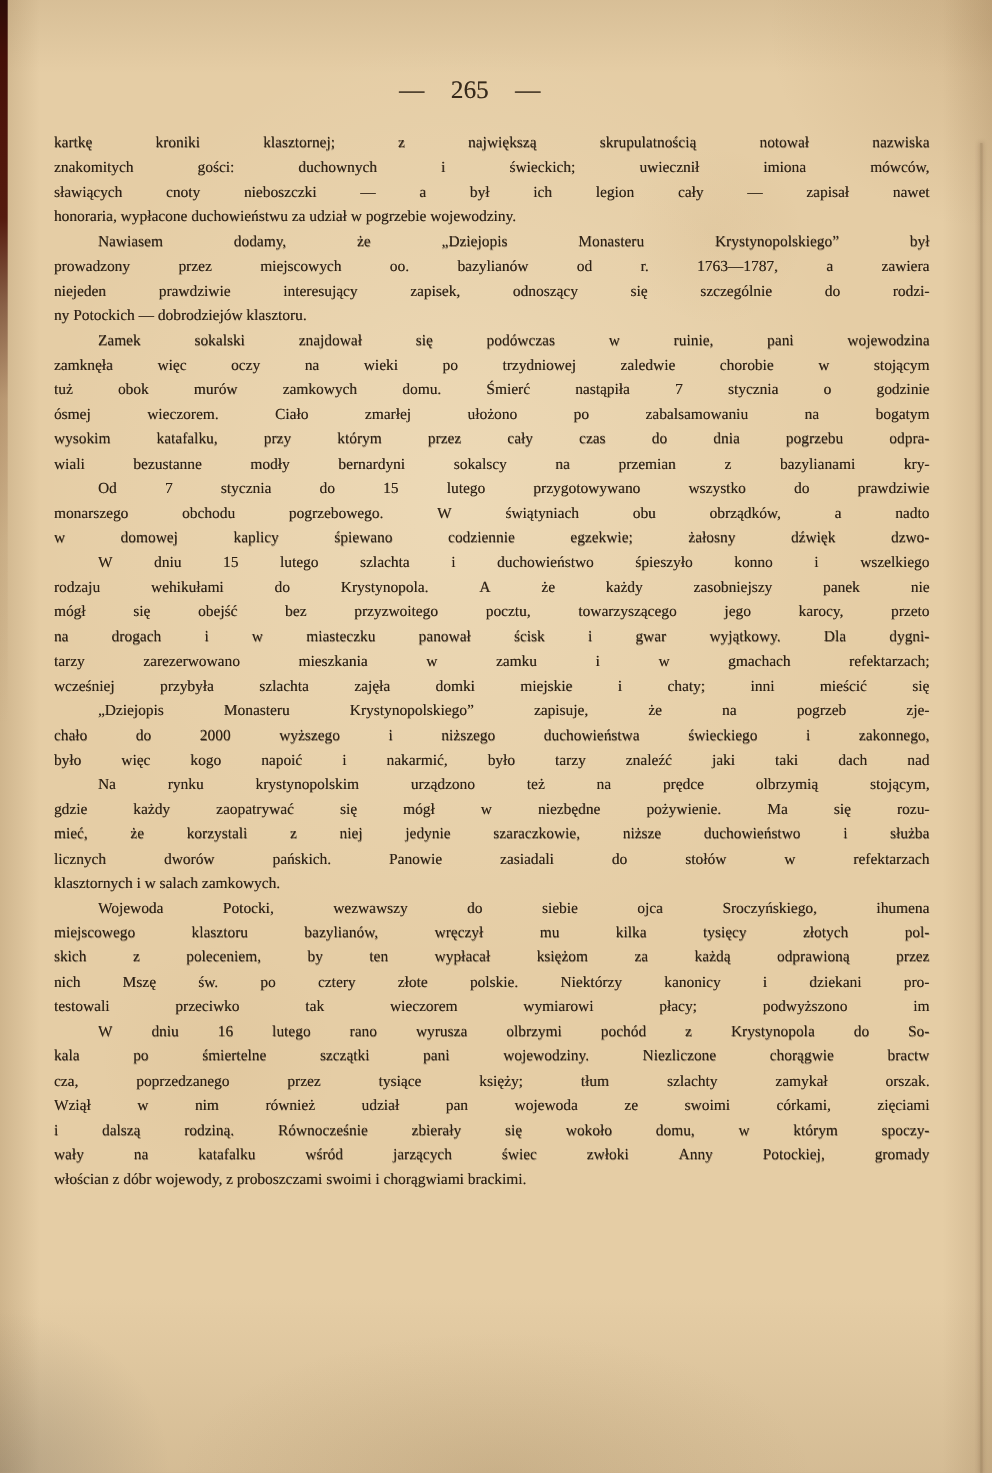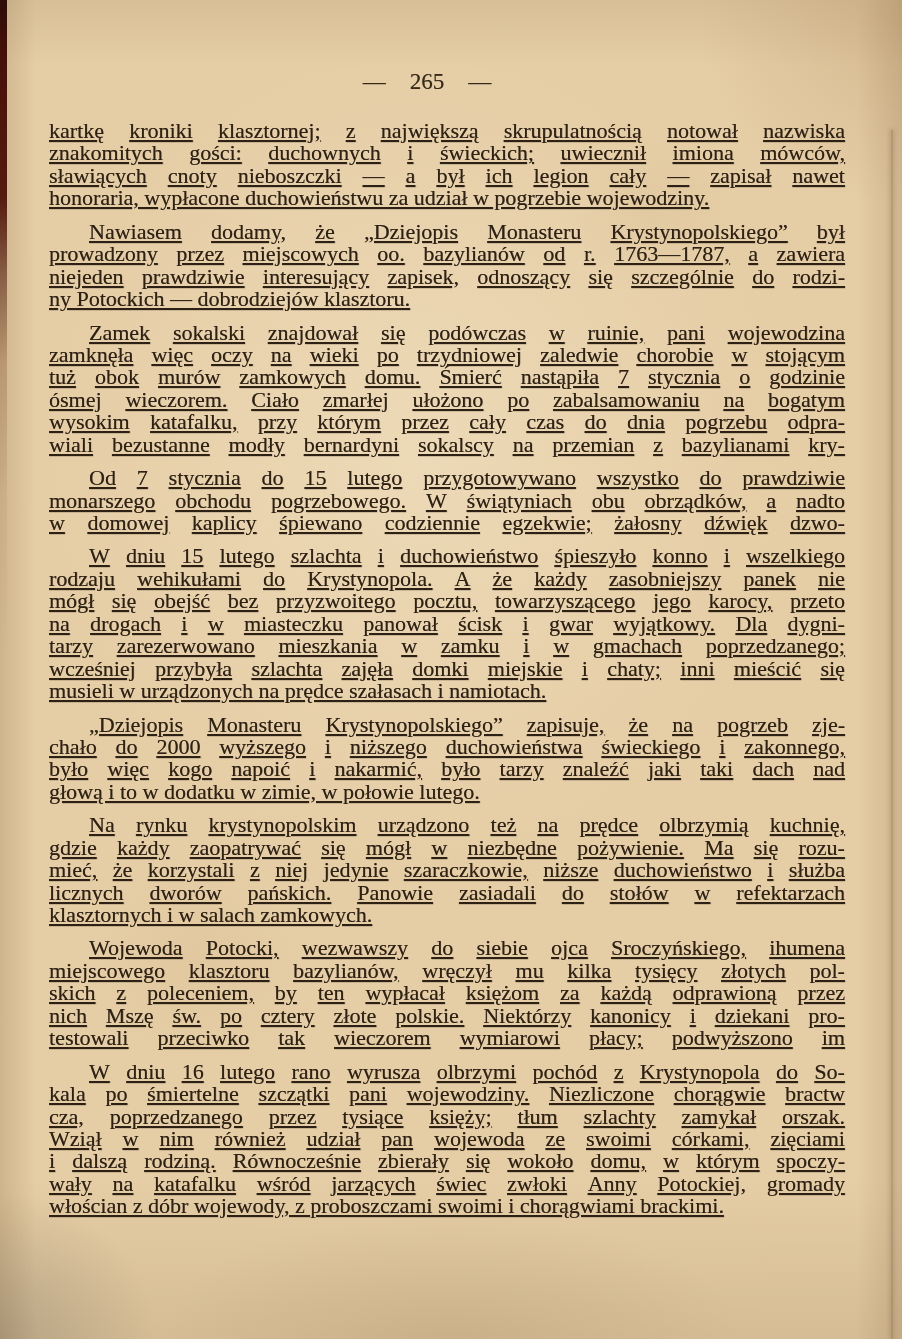--- a/index.html
+++ b/index.html
@@ -37,25 +37,24 @@
     box-shadow: 0 0 4px 1px rgba(92,66,40,0.22);
   }
   .pagenum {
     position: absolute; left: 49px; top: 69px; width: 756px;
     display: flex; justify-content: center; align-items: baseline; gap: 24px;
     font-size: 23px; color: #362a1b;
     text-shadow: 0.3px 0.3px 0.5px rgba(54,42,27,0.5);
   }
   .textblock {
     position: absolute; left: 49px; top: 120px; width: 796px;
-    font-size: 22px; color: #2d2115;
+    font-size: 14px; color: #2d2115;
     text-shadow: 0.3px 0.3px 0.45px rgba(45,33,21,0.55);
-    text-decoration: underline;
-  }
-  .para + .para { margin-top: 11px; }
+  }
+  .para + .para { margin-top: 0; }
   .line {
     display: flex; justify-content: space-between; align-items: baseline;
     white-space: nowrap; height: 22.45px; line-height: 22.45px; overflow: visible;
   }
   .line.last { display: block; }
   .line.indent { padding-left: 40px; }
 </style>
 </head>
 <body>
 
@@ -307,36 +306,35 @@
         </div>
         <div class="line">
           <span>tarzy</span>
           <span>zarezerwowano</span>
           <span>mieszkania</span>
           <span>w</span>
           <span>zamku</span>
           <span>i</span>
           <span>w</span>
           <span>gmachach</span>
-          <span>poprzedzanego;</span>
+          <span>refektarzach;</span>
         </div>
         <div class="line">
           <span>wcześniej</span>
           <span>przybyła</span>
           <span>szlachta</span>
           <span>zajęła</span>
           <span>domki</span>
           <span>miejskie</span>
           <span>i</span>
           <span>chaty;</span>
           <span>inni</span>
           <span>mieścić</span>
           <span>się</span>
         </div>
-        <div class="line last">musieli w urządzonych na prędce szałasach i namiotach.</div>
       </div>
       <div class="para">
         <div class="line indent">
           <span>„Dziejopis</span>
           <span>Monasteru</span>
           <span>Krystynopolskiego”</span>
           <span>zapisuje,</span>
           <span>że</span>
           <span>na</span>
           <span>pogrzeb</span>
@@ -362,33 +360,32 @@
           <span>i</span>
           <span>nakarmić,</span>
           <span>było</span>
           <span>tarzy</span>
           <span>znaleźć</span>
           <span>jaki</span>
           <span>taki</span>
           <span>dach</span>
           <span>nad</span>
         </div>
-        <div class="line last">głową i to w dodatku w zimie, w połowie lutego.</div>
       </div>
       <div class="para">
         <div class="line indent">
           <span>Na</span>
           <span>rynku</span>
           <span>krystynopolskim</span>
           <span>urządzono</span>
           <span>też</span>
           <span>na</span>
           <span>prędce</span>
           <span>olbrzymią</span>
-          <span>kuchnię,</span>
+          <span>stojącym,</span>
         </div>
         <div class="line">
           <span>gdzie</span>
           <span>każdy</span>
           <span>zaopatrywać</span>
           <span>się</span>
           <span>mógł</span>
           <span>w</span>
           <span>niezbędne</span>
           <span>pożywienie.</span>

